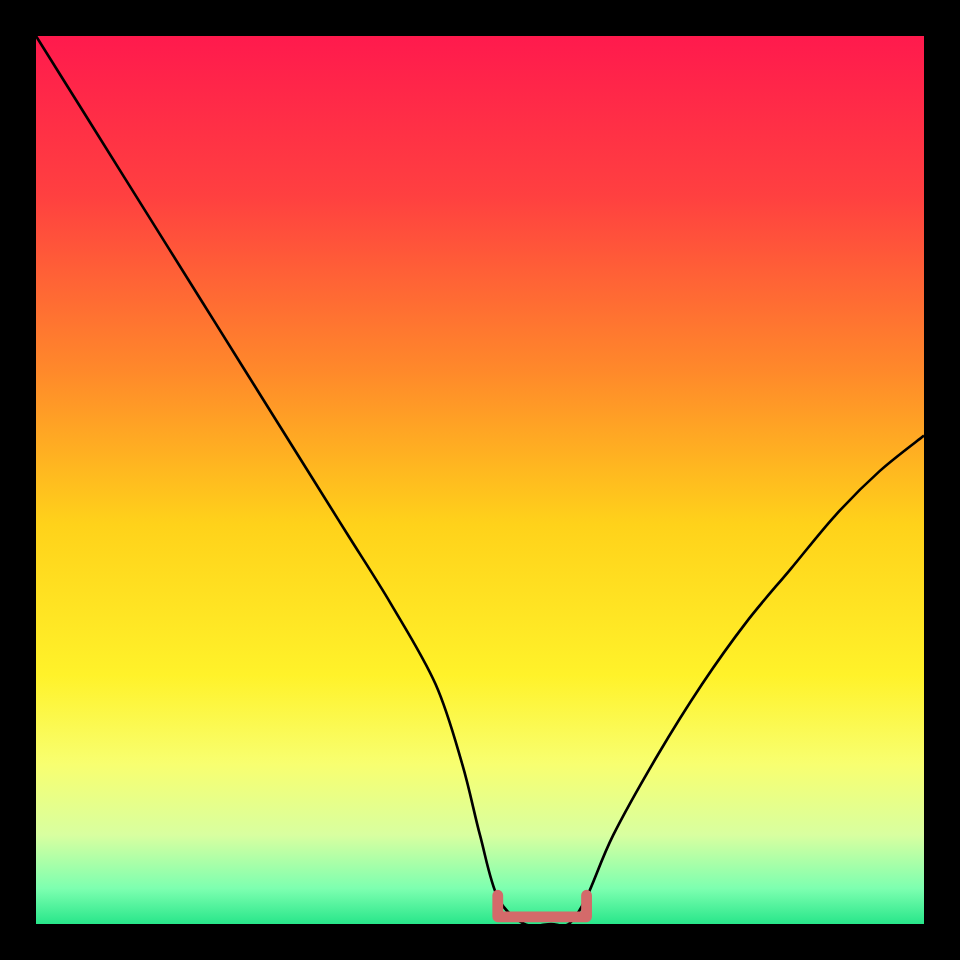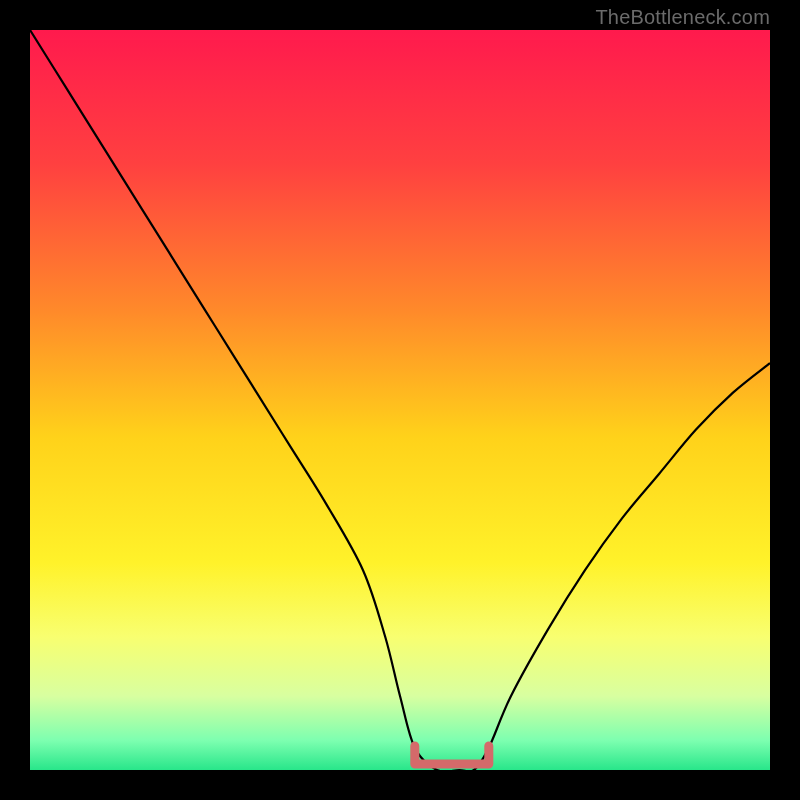--- a/index.html
+++ b/index.html
@@ -42,21 +42,20 @@
     letter-spacing: 0.2px;
     font-weight: 400;
     pointer-events: none;
   }
 </style>
 </head>
 <body>
 
 <div class="frame">
 
-  <div class="watermark">TheBottleneck.com</div>
 
   <div class="plot-area">
 
     <svg class="gradient-bg" viewBox="0 0 740 740" preserveAspectRatio="none">
       <defs>
         <linearGradient id="bg-grad" x1="0" y1="0" x2="0" y2="1">
             <stop offset="0%" stop-color="#ff1a4d"></stop>
             <stop offset="18%" stop-color="#ff4040"></stop>
             <stop offset="38%" stop-color="#ff8a2a"></stop>
             <stop offset="55.00000000000001%" stop-color="#ffd21a"></stop>

